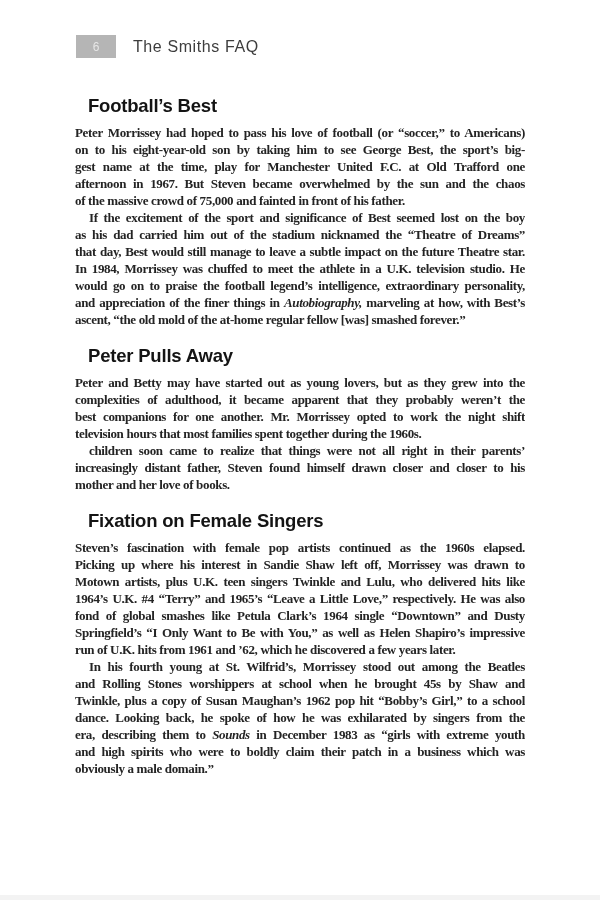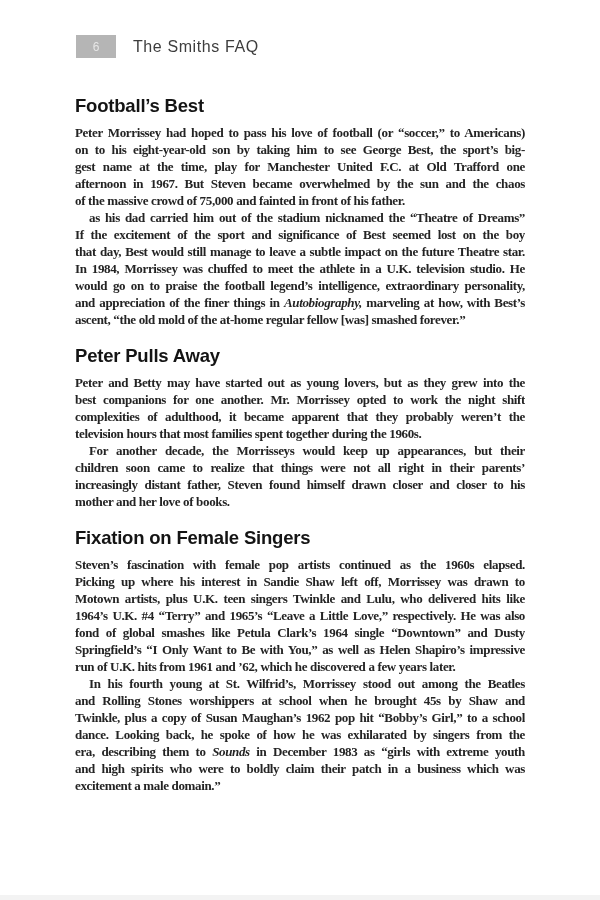--- a/index.html
+++ b/index.html
@@ -42,21 +42,21 @@
     width: 450px;
     color: var(--body-fg, #242424);
   }
   .section-heading {
     font-family: "Liberation Sans", sans-serif;
     font-weight: bold;
     font-size: 18.5px;
     line-height: 20px;
     letter-spacing: -0.2px;
     color: var(--heading-fg, #141414);
-    margin: 18px 0 8px 0;
+    margin: 18px 0 8px 13px;
   }
   section:first-of-type .section-heading { margin-top: 96px; }
   .para { margin: 0; font-weight: bold; }
   .line {
     font-size: 13px;
     line-height: 17px;
     height: 17px;
     overflow: hidden;
     letter-spacing: -0.35px;
     text-align: justify;
@@ -89,39 +89,38 @@
       <section>
         <h2 class="section-heading">Football’s Best</h2>
         <div class="para">
           <div class="line">Peter Morrissey had hoped to pass his love of football (or “soccer,” to Americans)</div>
           <div class="line">on to his eight-year-old son by taking him to see George Best, the sport’s big-</div>
           <div class="line">gest name at the time, play for Manchester United F.C. at Old Trafford one</div>
           <div class="line">afternoon in 1967. But Steven became overwhelmed by the sun and the chaos</div>
           <div class="line">of the massive crowd of 75,000 and fainted in front of his father.</div>
         </div>
         <div class="para indent">
+          <div class="line">If the excitement of the sport and significance of Best seemed lost on the boy</div>
           <div class="line">as his dad carried him out of the stadium nicknamed the “Theatre of Dreams”</div>
-          <div class="line">If the excitement of the sport and significance of Best seemed lost on the boy</div>
           <div class="line">that day, Best would still manage to leave a subtle impact on the future Theatre star.</div>
           <div class="line">In 1984, Morrissey was chuffed to meet the athlete in a U.K. television studio. He</div>
           <div class="line">would go on to praise the football legend’s intelligence, extraordinary personality,</div>
           <div class="line">and appreciation of the finer things in <em>Autobiography,</em> marveling at how, with Best’s</div>
           <div class="line">ascent, “the old mold of the at-home regular fellow [was] smashed forever.”</div>
         </div>
       </section>
       <section>
         <h2 class="section-heading">Peter Pulls Away</h2>
         <div class="para">
           <div class="line">Peter and Betty may have started out as young lovers, but as they grew into the</div>
+          <div class="line">complexities of adulthood, it became apparent that they probably weren’t the</div>
           <div class="line">best companions for one another. Mr. Morrissey opted to work the night shift</div>
-          <div class="line">complexities of adulthood, it became apparent that they probably weren’t the</div>
           <div class="line">television hours that most families spent together during the 1960s.</div>
         </div>
         <div class="para indent">
-          <div class="line">For another decade, the Morrisseys would keep up appearances, but their</div>
           <div class="line">children soon came to realize that things were not all right in their parents’</div>
           <div class="line">increasingly distant father, Steven found himself drawn closer and closer to his</div>
           <div class="line">mother and her love of books.</div>
         </div>
       </section>
       <section>
         <h2 class="section-heading">Fixation on Female Singers</h2>
         <div class="para">
           <div class="line">Steven’s fascination with female pop artists continued as the 1960s elapsed.</div>
           <div class="line">Picking up where his interest in Sandie Shaw left off, Morrissey was drawn to</div>
@@ -131,19 +130,19 @@
           <div class="line">Springfield’s “I Only Want to Be with You,” as well as Helen Shapiro’s impressive</div>
           <div class="line">run of U.K. hits from 1961 and ’62, which he discovered a few years later.</div>
         </div>
         <div class="para indent">
           <div class="line">In his fourth young at St. Wilfrid’s, Morrissey stood out among the Beatles</div>
           <div class="line">and Rolling Stones worshippers at school when he brought 45s by Shaw and</div>
           <div class="line">Twinkle, plus a copy of Susan Maughan’s 1962 pop hit “Bobby’s Girl,” to a school</div>
           <div class="line">dance. Looking back, he spoke of how he was exhilarated by singers from the</div>
           <div class="line">era, describing them to <em>Sounds</em> in December 1983 as “girls with extreme youth</div>
           <div class="line">and high spirits who were to boldly claim their patch in a business which was</div>
-          <div class="line">excitement a male domain.”</div>
+          <div class="line">obviously a male domain.”</div>
         </div>
       </section>
     </main>
 
   <div class="bottom-edge"></div>
 </div>
 
 </body></html>

